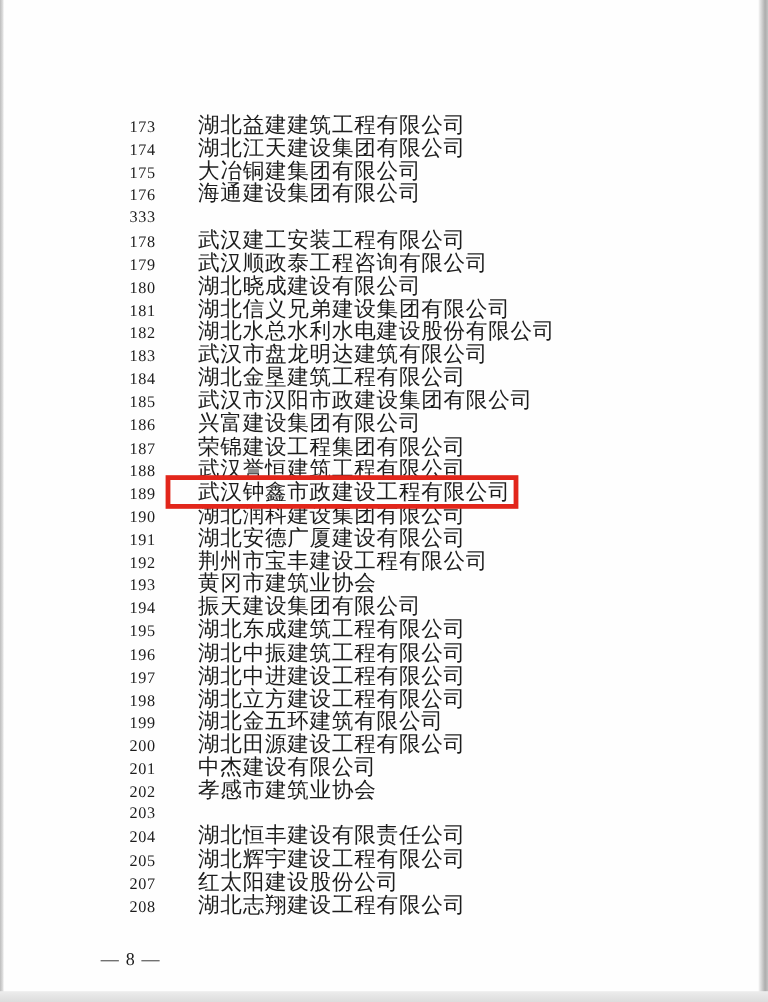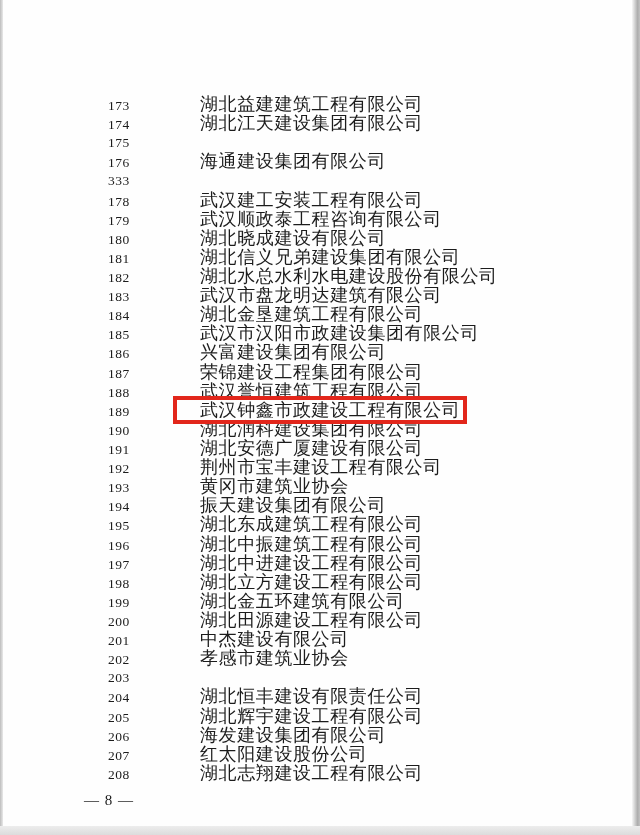--- a/index.html
+++ b/index.html
@@ -40,21 +40,20 @@
     left: 108px;
     top: 95px;
     width: 480px;
   }
   .row {
     display: flex;
     align-items: baseline;
     height: 19.12px;
     line-height: 19.12px;
     white-space: nowrap;
-    gap: 35px;
   }
   .row .no {
     display: inline-block;
     width: 57px;
     font-size: 13.5px;
     letter-spacing: 0.5px;
   }
   .row .name {
     position: relative;
     display: inline-block;
@@ -95,20 +94,21 @@
       <div class="row">
       <span class="no">173</span>
       <span class="name">湖北益建建筑工程有限公司</span>
     </div>
       <div class="row">
       <span class="no">174</span>
       <span class="name">湖北江天建设集团有限公司</span>
     </div>
       <div class="row">
       <span class="no">175</span>
+      <span class="name">大冶铜建集团有限公司</span>
     </div>
       <div class="row">
       <span class="no">176</span>
       <span class="name">海通建设集团有限公司</span>
     </div>
       <div class="row">
       <span class="no">333</span>
     </div>
       <div class="row">
       <span class="no">178</span>
@@ -215,24 +215,20 @@
     </div>
       <div class="row">
       <span class="no">204</span>
       <span class="name">湖北恒丰建设有限责任公司</span>
     </div>
       <div class="row">
       <span class="no">205</span>
       <span class="name">湖北辉宇建设工程有限公司</span>
     </div>
       <div class="row">
-      <span class="no">206</span>
-      <span class="name">海发建设集团有限公司</span>
-    </div>
-      <div class="row">
       <span class="no">207</span>
       <span class="name">红太阳建设股份公司</span>
     </div>
       <div class="row">
       <span class="no">208</span>
       <span class="name">湖北志翔建设工程有限公司</span>
     </div>
     </div>
 
   <div class="page-footer">— 8 —</div>

